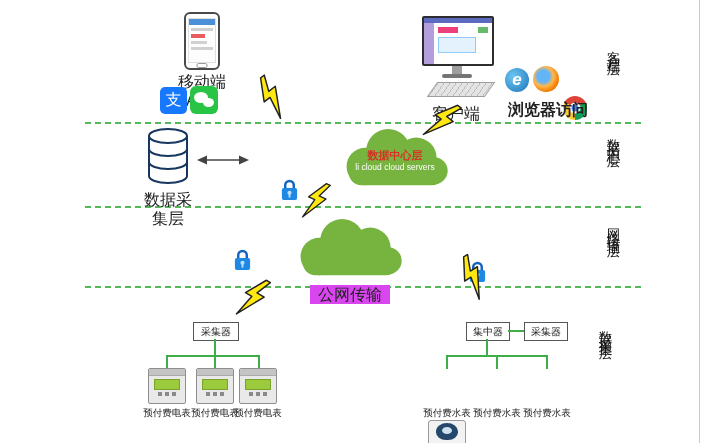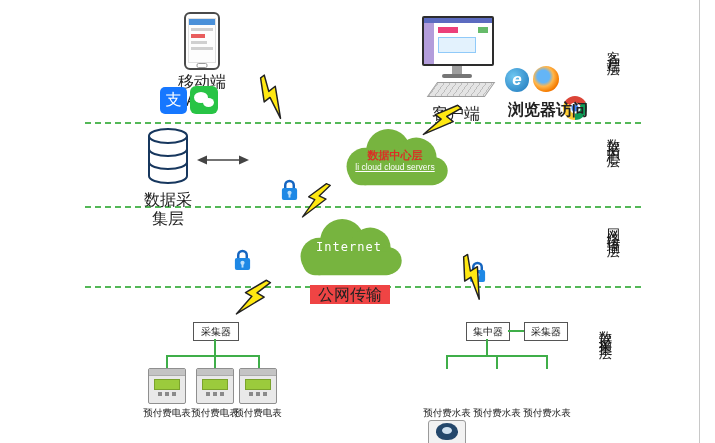--- a/index.html
+++ b/index.html
@@ -149,21 +149,21 @@
     <svg width="126" height="68" viewBox="0 0 140 80">
       <g fill="#77B43F">
         <circle cx="35" cy="50" r="22"></circle>
         <circle cx="62" cy="32" r="26"></circle>
         <circle cx="95" cy="40" r="24"></circle>
         <circle cx="116" cy="55" r="16"></circle>
         <rect x="16" y="44" width="112" height="28" rx="14"></rect>
       </g>
     </svg>
     <div class="cloud-title" style="top:24px;">数据中心层</div>
-    <div class="cloud-sub" style="top:38px;text-decoration:underline;">li cloud  cloud servers</div>
+    <div class="cloud-sub" style="top:38px;">li cloud  cloud servers</div>
   </div>
 
   <svg class="abs" style="left:280px; top:178px;" width="19" height="23" viewBox="0 0 20 24">
     <path d="M5.5 11 V7.5 a4.5 4.5 0 0 1 9 0 V11" fill="none" stroke="#1565C0" stroke-width="2.6"></path>
     <rect x="2" y="10.5" width="16" height="12.5" rx="2" fill="#1E88E5"></rect>
     <circle cx="10" cy="15.5" r="2.2" fill="#BBDEFB"></circle>
     <rect x="9" y="16.5" width="2" height="4" fill="#BBDEFB"></rect>
   </svg>
   <svg class="abs" style="left:233px; top:248px;" width="19" height="23" viewBox="0 0 20 24">
     <path d="M5.5 11 V7.5 a4.5 4.5 0 0 1 9 0 V11" fill="none" stroke="#1565C0" stroke-width="2.6"></path>
@@ -197,23 +197,22 @@
   <div class="abs cloud-wrap" style="left:286px; top:214px;">
     <svg width="126" height="68" viewBox="0 0 140 80">
       <g fill="#77B43F">
         <circle cx="35" cy="50" r="22"></circle>
         <circle cx="62" cy="32" r="26"></circle>
         <circle cx="95" cy="40" r="24"></circle>
         <circle cx="116" cy="55" r="16"></circle>
         <rect x="16" y="44" width="112" height="28" rx="14"></rect>
       </g>
     </svg>
-    <div class="cloud-internet" style="top:26px;">Internet</div>
-  </div>
-  <div class="abs lbl" style="left:310px; top:285px; width:80px; background:#ef4444;">公网传输</div>
+  </div>
+  <div class="abs lbl" style="left:310px; top:285px; width:80px; background:#d946ef;">公网传输</div>
 
   <div class="abs cbox" style="left:193px; top:322px; width:44px; height:17px;">采集器</div>
 
   <div class="abs gline" style="left:214px; top:339px; width:2px; height:17px;"></div>
   <div class="abs gline" style="left:166px; top:355px; width:94px; height:2px;"></div>
   <div class="abs gline" style="left:166px; top:355px; width:2px; height:14px;"></div>
   <div class="abs gline" style="left:214px; top:355px; width:2px; height:14px;"></div>
   <div class="abs gline" style="left:258px; top:355px; width:2px; height:14px;"></div>
 
   <div class="abs emeter" style="left:148px; top:368px;">

